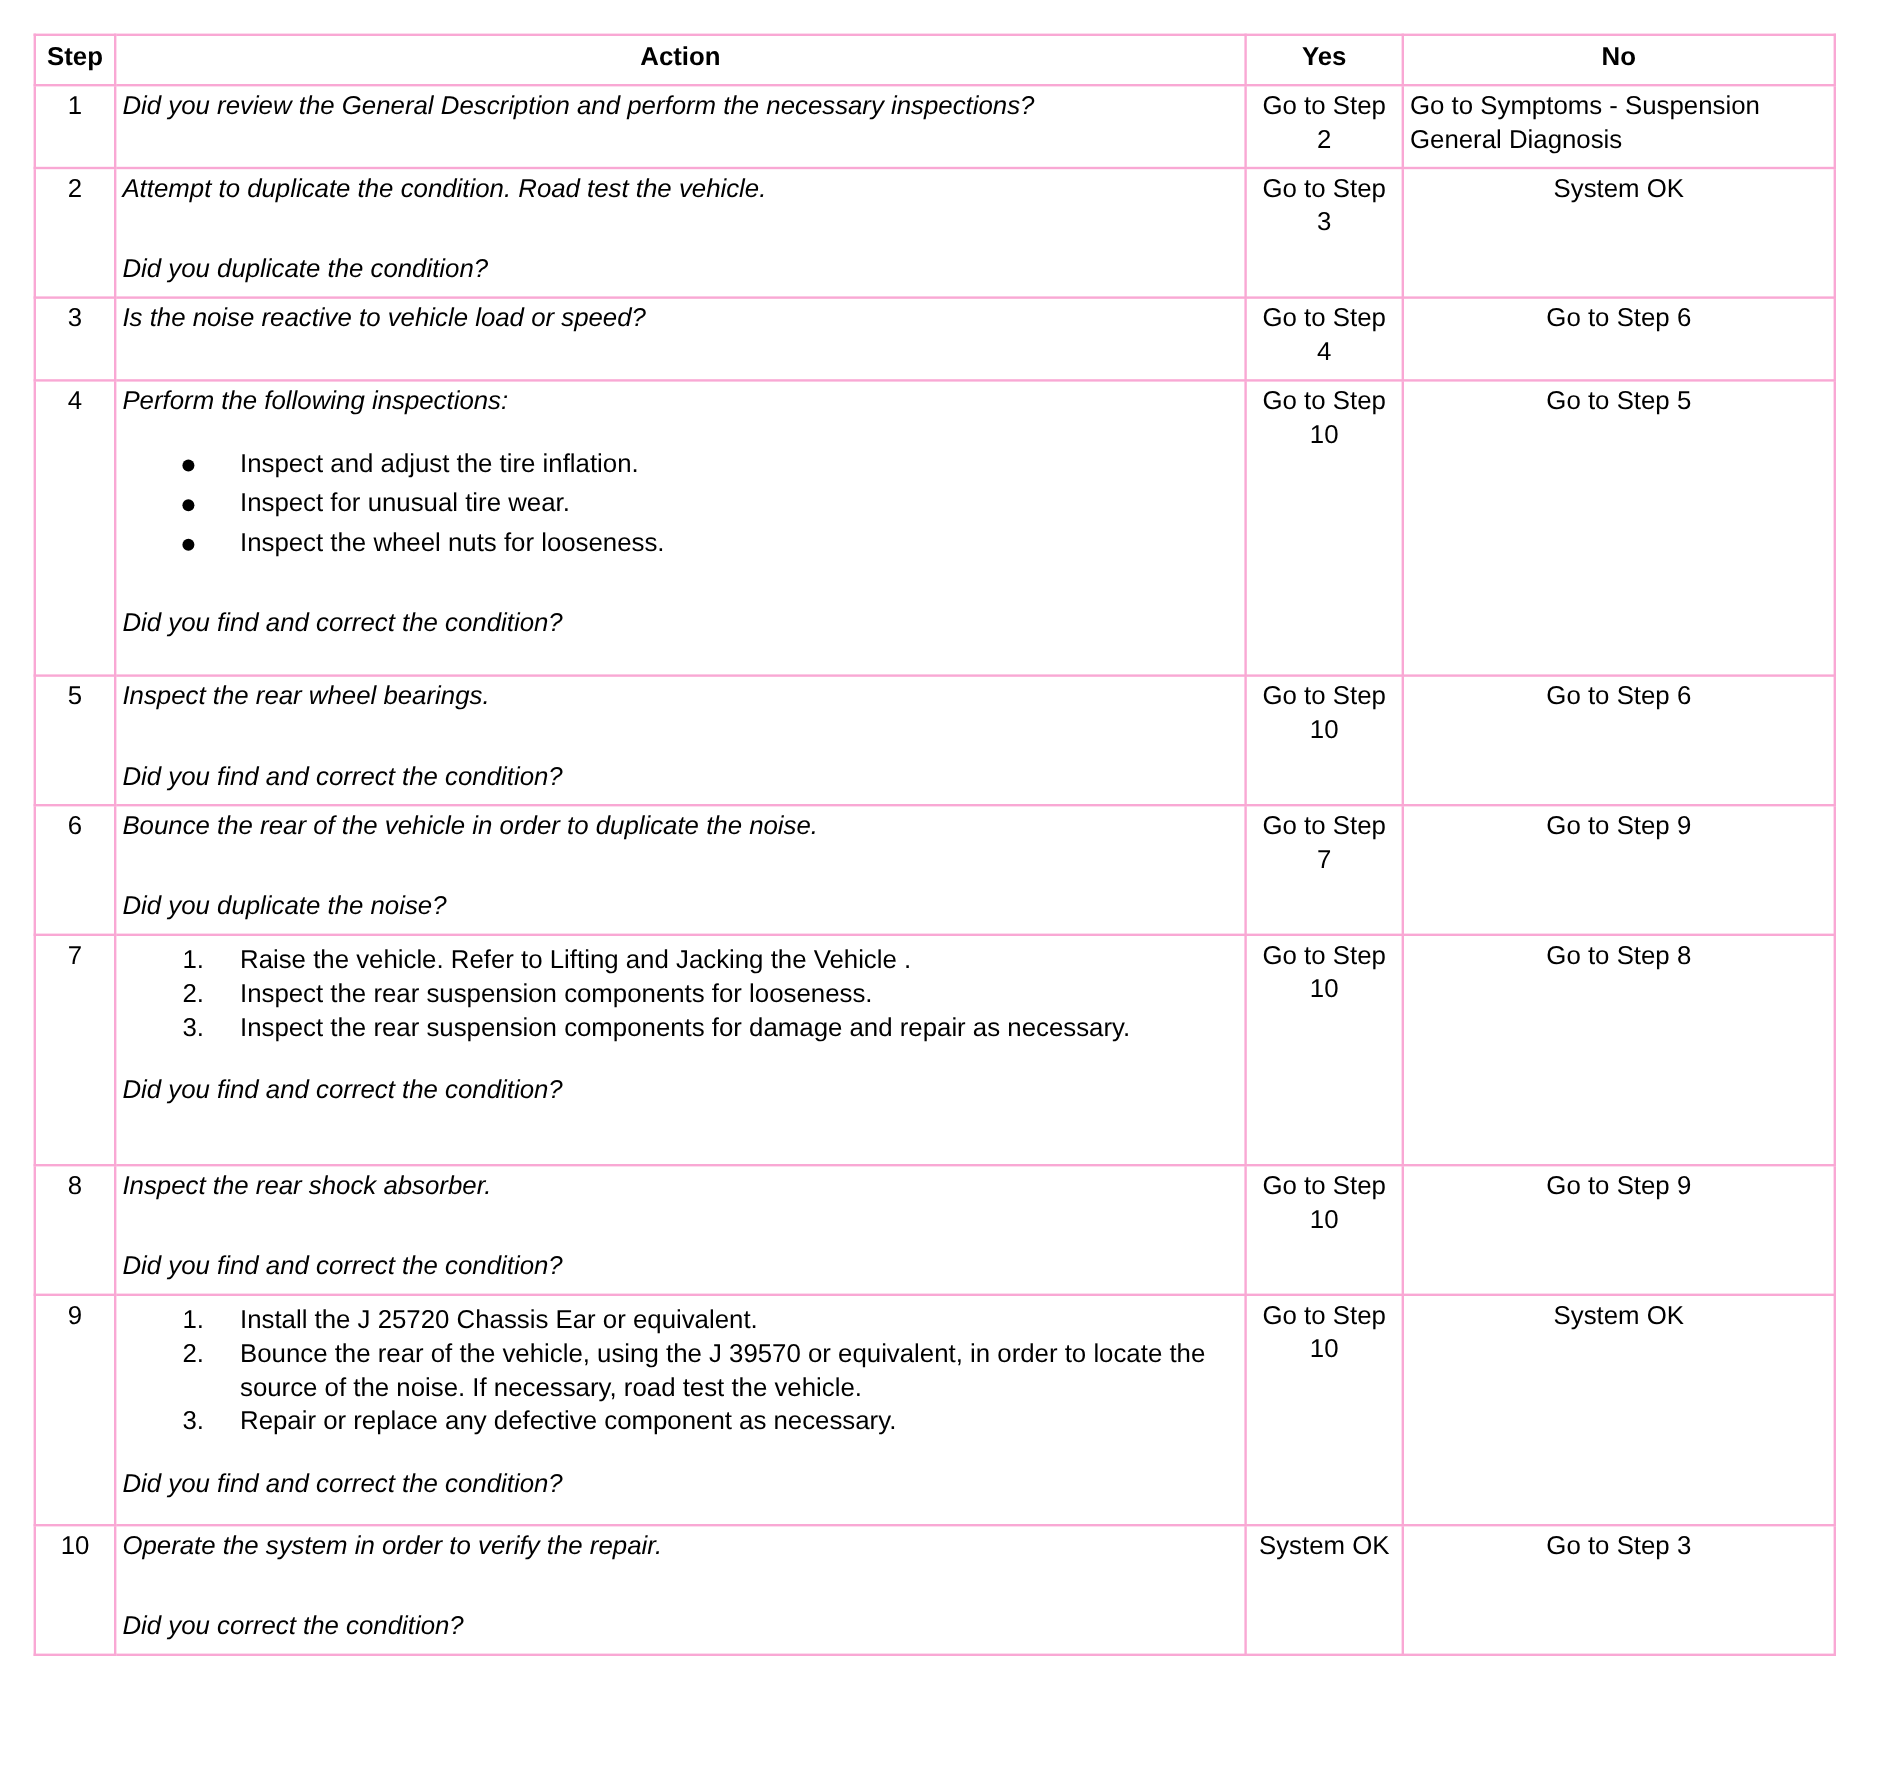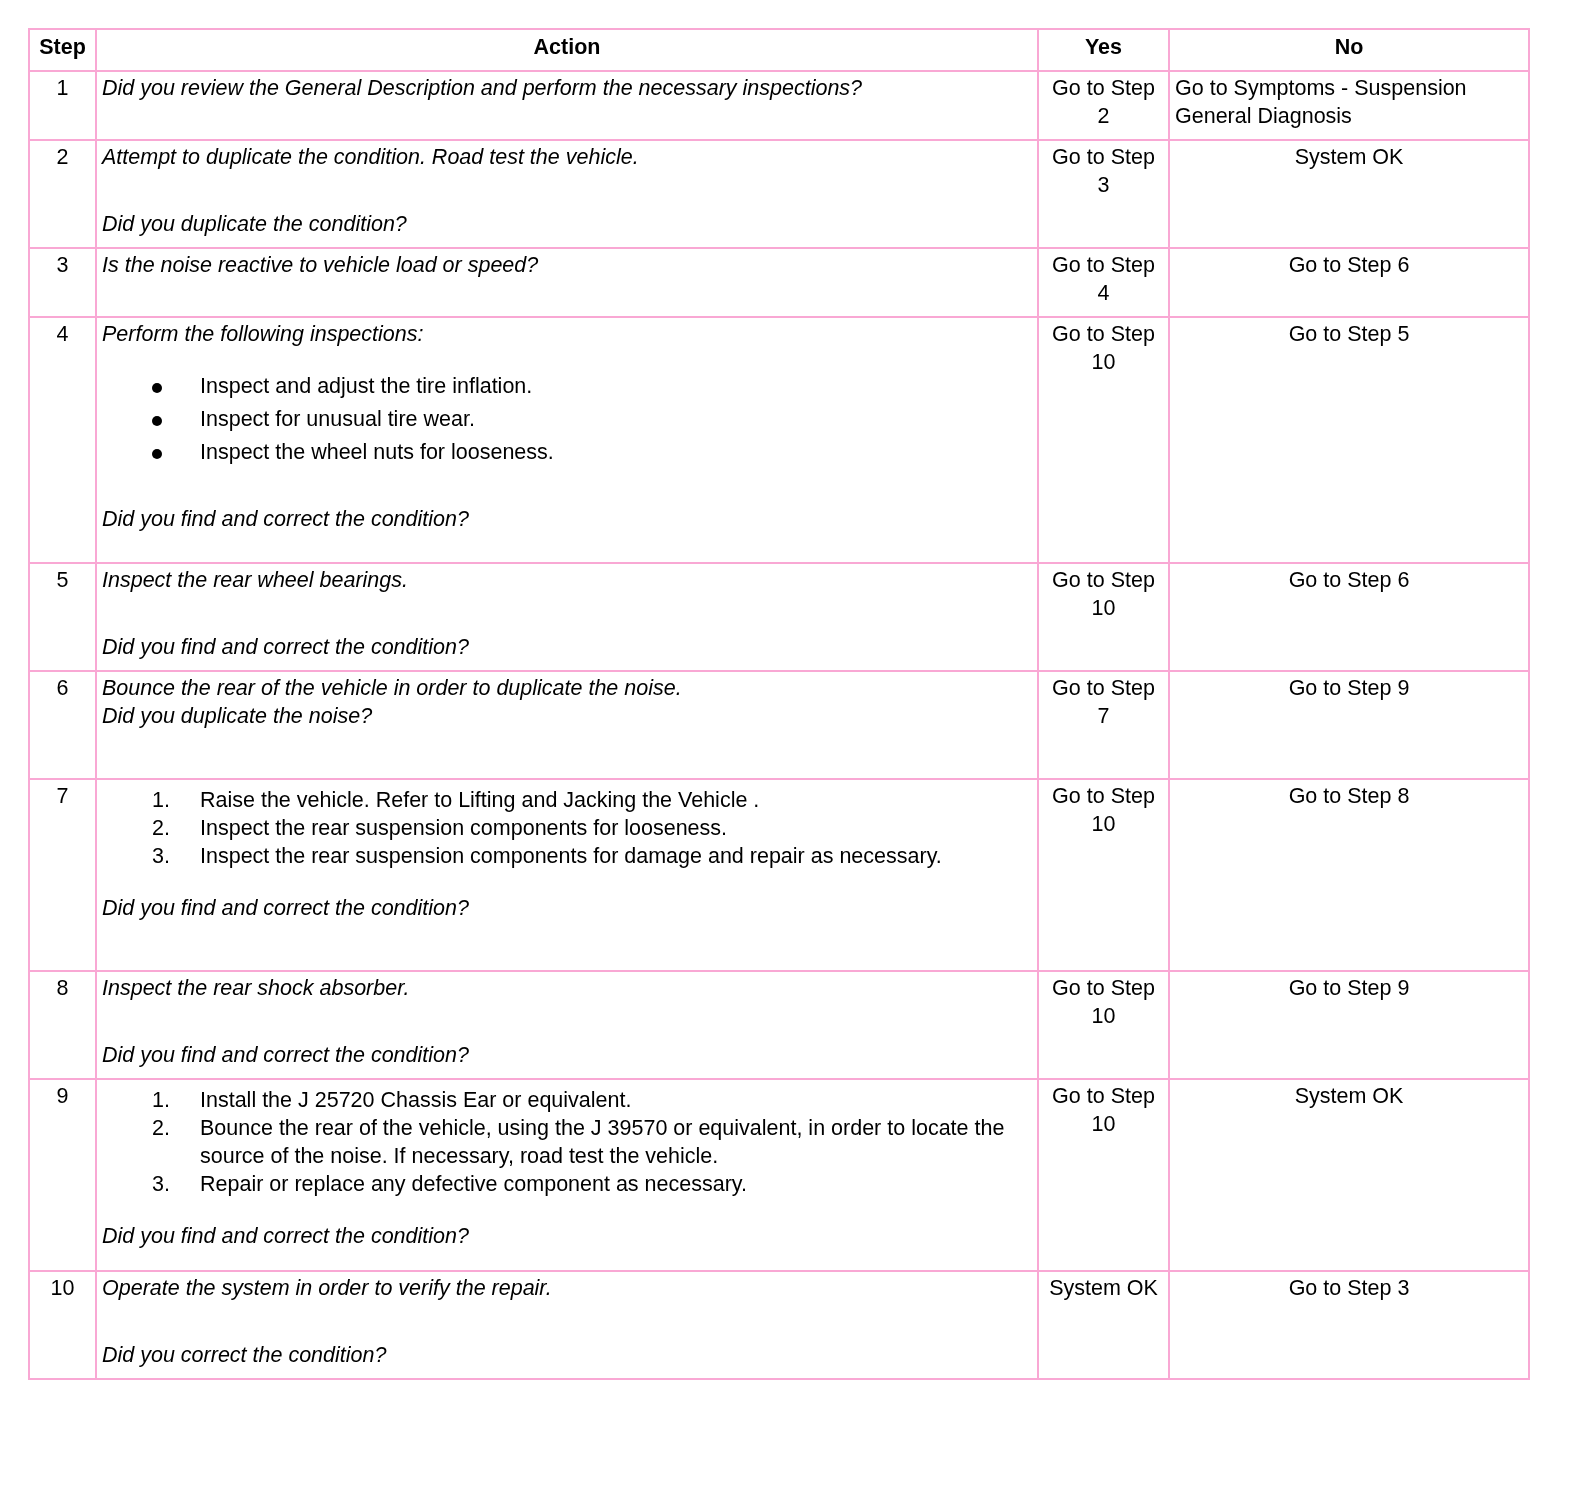--- a/index.html
+++ b/index.html
@@ -101,21 +101,21 @@
         <span class="q" style="margin-top:39px">Did you find and correct the condition?</span>
       </td>
       <td class="yes">Go to Step 10</td>
       <td class="no">Go to Step 6</td>
     </tr>
 
     <tr style="height:108px">
       <td class="step">6</td>
       <td>
         <span class="q">Bounce the rear of the vehicle in order to duplicate the noise.</span>
-        <span class="q" style="">Did you duplicate the noise?</span>
+        <span class="q" style="margin-top:39px">Did you duplicate the noise?</span>
       </td>
       <td class="yes">Go to Step 7</td>
       <td class="no">Go to Step 9</td>
     </tr>
 
     <tr style="height:192px">
       <td class="step">7</td>
       <td>
         <ol class="num">
           <li><span class="n">1.</span><span>Raise the vehicle. Refer to Lifting and Jacking the Vehicle .</span></li>

